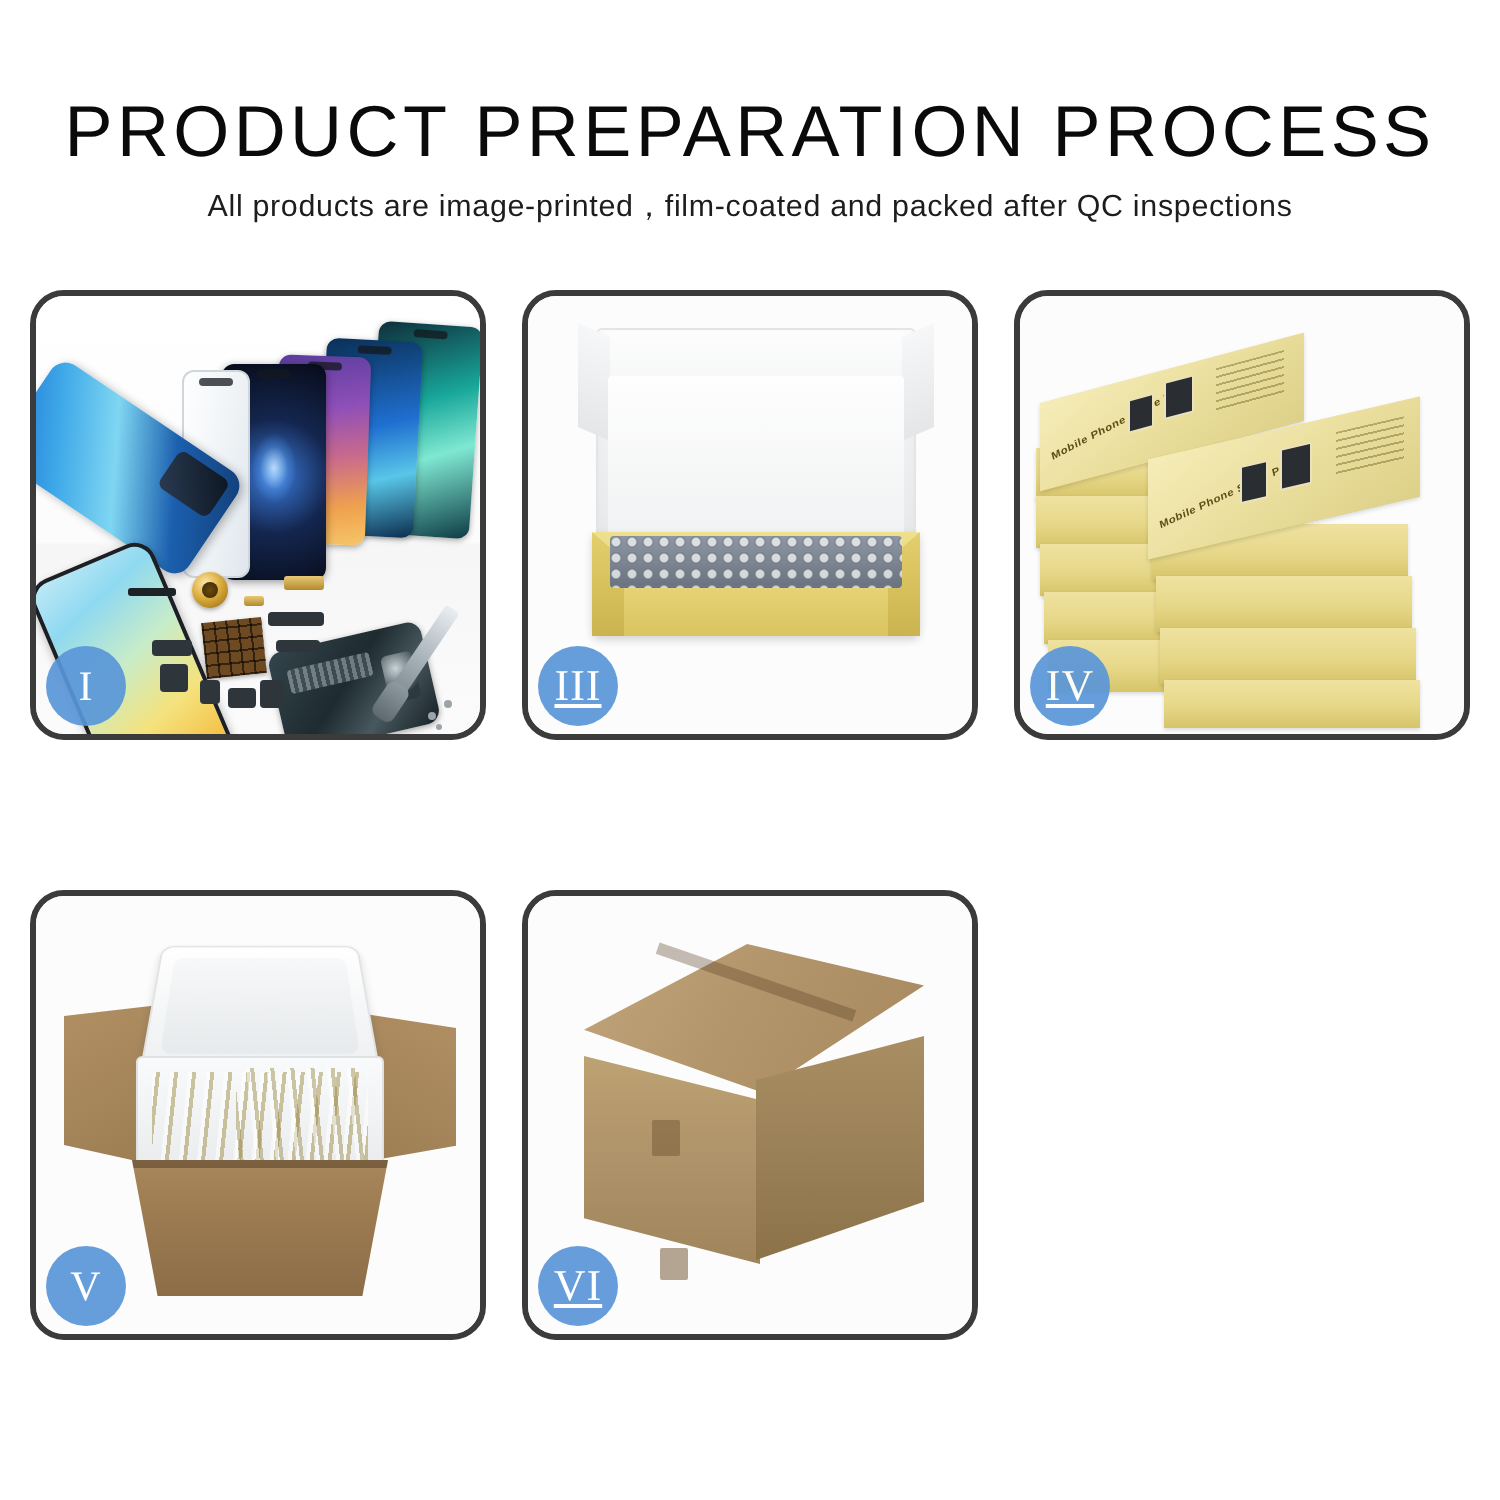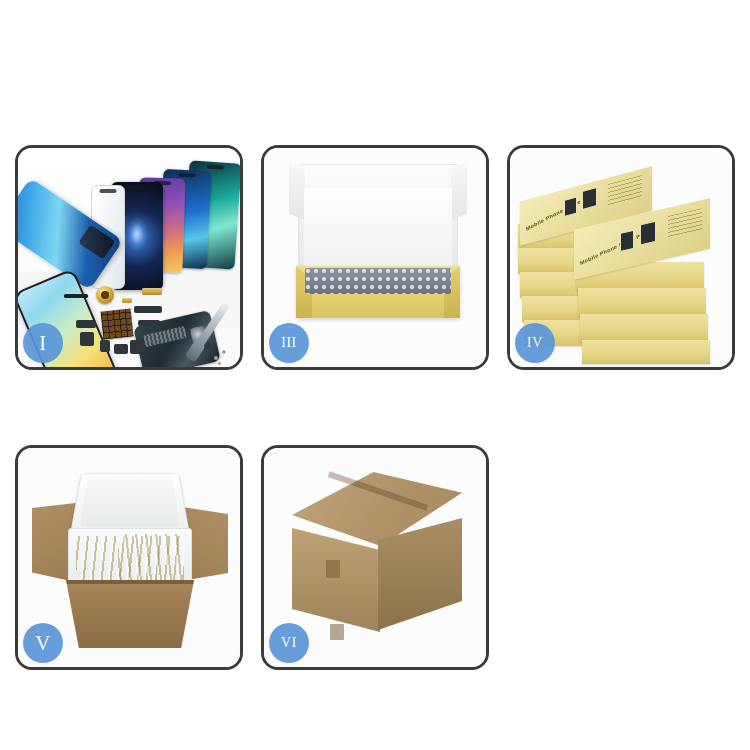--- a/index.html
+++ b/index.html
@@ -71,21 +71,21 @@
     background: #5a96d8;
     opacity: 0.92;
     color: #ffffff;
     font-family: "Liberation Serif", serif;
     font-size: 21px;
     line-height: 40px;
     text-align: center;
     letter-spacing: 0.5px;
     z-index: 40;
   }
-  .badge.wide { font-size: 14px; }
+  .badge.wide { font-size: 22px; text-decoration: underline; }
 
   
   .p1 { background:
       linear-gradient(180deg,#ffffff 0%,#fcfcfc 56%,#f6f6f6 57%,#fbfbfb 100%); }
   .ph { position: absolute; border-radius: 6px; }
   
   .ph-a { 
     width: 52px; height: 106px; left: 168px; top: 14px;
     background: linear-gradient(160deg,#0f2d3a 0%,#18a79a 38%,#7fe8d2 62%,#0d3b44 100%);
     box-shadow: 0 1px 3px rgba(0,0,0,.35);
@@ -417,20 +417,22 @@
     background: rgba(118,92,56,.55);
     border-radius: 1px;
   }
 </style>
 </head>
 <body>
 
 <div id="page">
 
   <div id="header">
+    <div id="title">PRODUCT PREPARATION PROCESS</div>
+    <div id="subtitle">All products are image-printed，film-coated and packed after QC inspections</div>
   </div>
 
   <div id="grid">
 
     <div class="panel">
       <div class="photo p1">
         <div class="ph ph-a">
             <span class="notch"></span>
           </div>
         <div class="ph ph-b">

